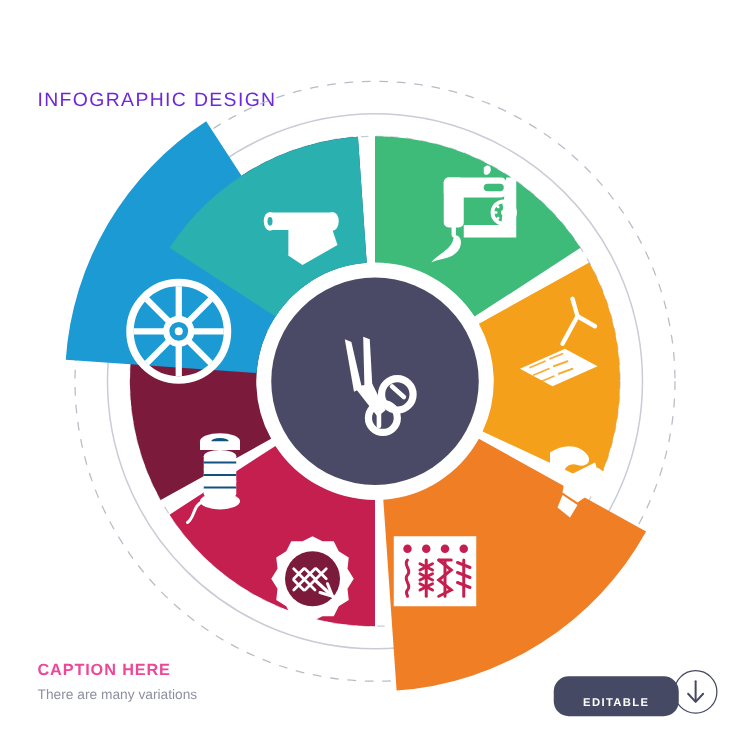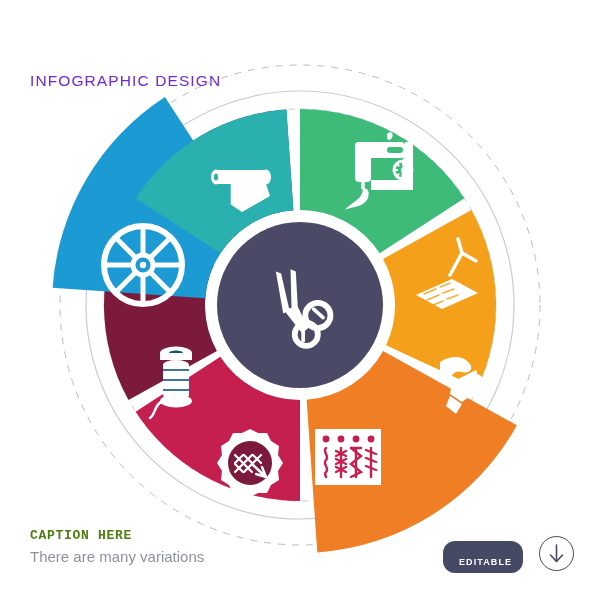--- a/index.html
+++ b/index.html
@@ -47,37 +47,37 @@
   #caption-block {
     position: absolute;
     left: 30px;
     top: 528px;
     width: 200px;
   }
   #caption-title {
     font-size: 13px;
     font-weight: bold;
     letter-spacing: 0.7px;
-    color: #4d7c0f;
+    color: #ec4899;
     margin: 0 0 7px 0;
-    font-family: Liberation Mono, monospace;
+    font-family: Liberation Sans, sans-serif;
   }
   .caption-line {
-    font-size: 15px;
+    font-size: 11px;
     color: #8e90a0;
     line-height: 13.5px;
     font-family: "Liberation Sans", sans-serif;
   }
 
   
   #editable-button {
     position: absolute;
     left: 443px;
     top: 541px;
-    width: 80px;
+    width: 100px;
     height: 24px;
     border-radius: 12px;
     background: #454963;
     border: none;
     color: #ffffff;
     font-size: 9px;
     font-weight: bold;
     letter-spacing: 1.1px;
     font-family: "Liberation Sans", sans-serif;
     cursor: pointer;

